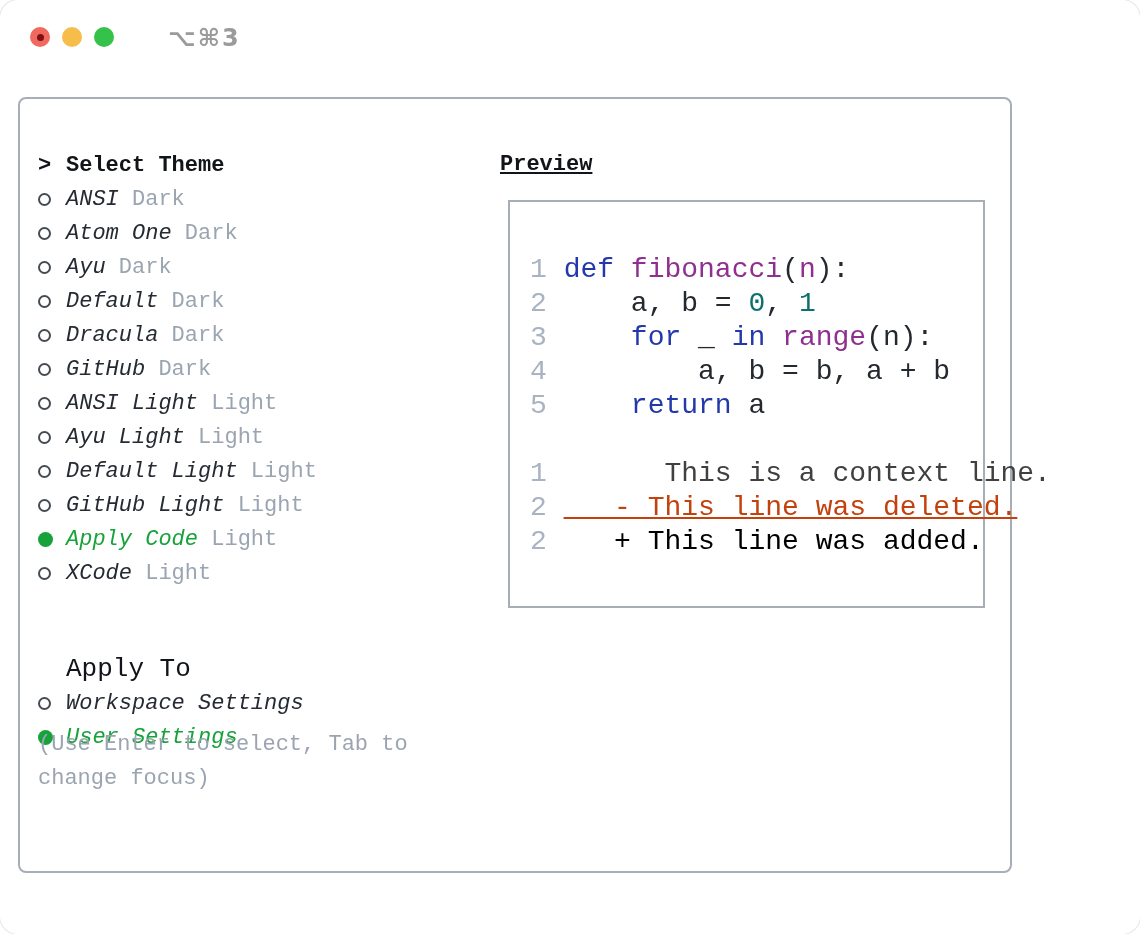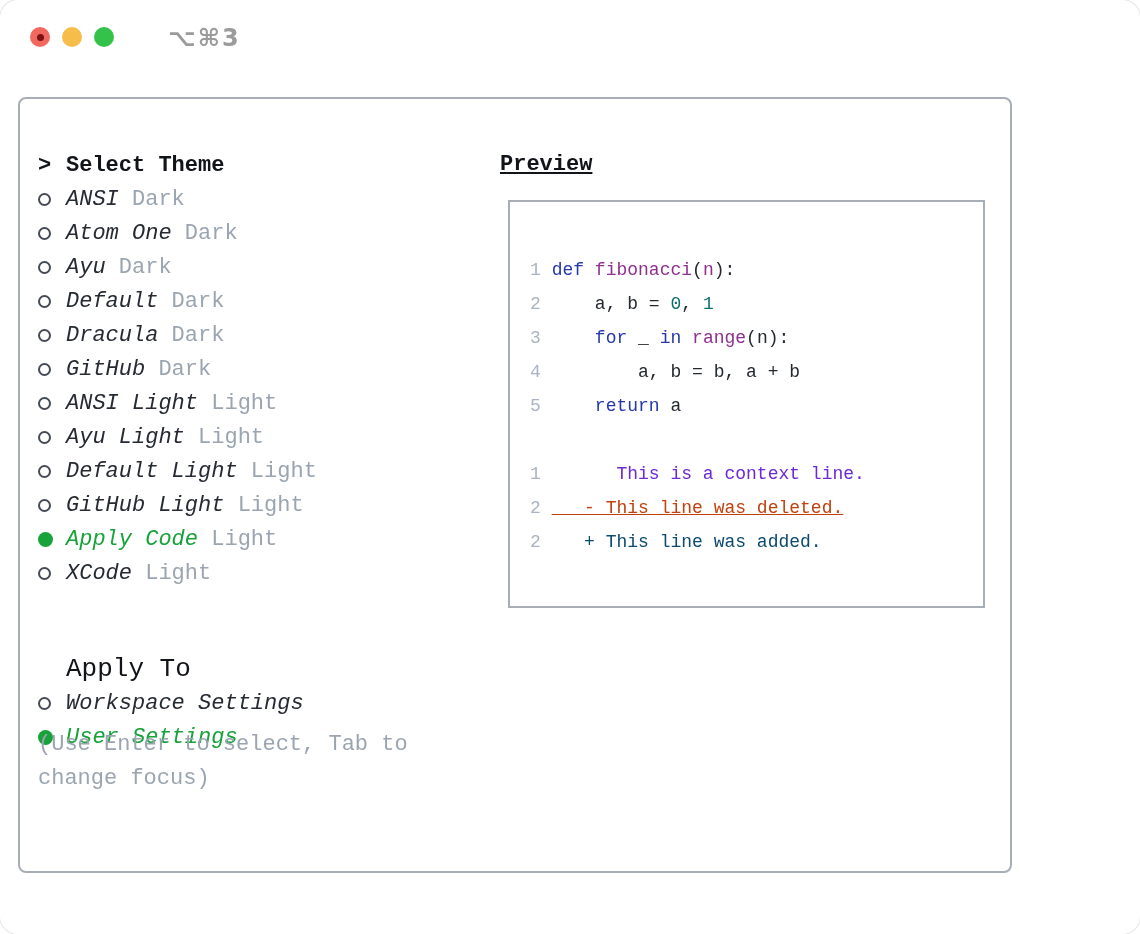--- a/index.html
+++ b/index.html
@@ -60,30 +60,30 @@
   
   .preview-title{
     position:absolute; left:500px; top:148px; height:34px; line-height:34px;
     font-size:22px; font-weight:700; color:#111418; white-space:pre;text-decoration:underline;
   }
   .preview-box{
     position:absolute; left:508px; top:200px; width:477px; height:408px;
     border:2px solid #a7aeb8; background:#fff;
   }
   .preview-code{ position:absolute; left:20px; top:51px; }
-  .crow{ white-space:pre; font-size:18px; line-height:34px; height:34px; }
+  .crow{ white-space:pre; font-size:28px; line-height:34px; height:34px; }
   .lno{ color:#a9b3c2; }
   .tok-pl { color:#24292f; }
   .tok-kw { color:#2438ab; }
   .tok-fn { color:#8f2f8f; }
   .tok-prm{ color:#8f2f8f; }
   .tok-lit{ color:#0e6f6f; }
-  .tok-ctx{ color:#6d28d9; }
+  .tok-ctx{ color:#404040; }
   .tok-del{ color:#c2410c;text-decoration:underline; }
-  .tok-add{ color:#0c4a6e; }
+  .tok-add{ color:#000000; }
 </style>
 </head>
 <body>
 
 <div class="window">
 
   <div class="titlebar">
     <span class="traffic close"></span>
     <span class="traffic min"></span>
     <span class="traffic max"></span>

